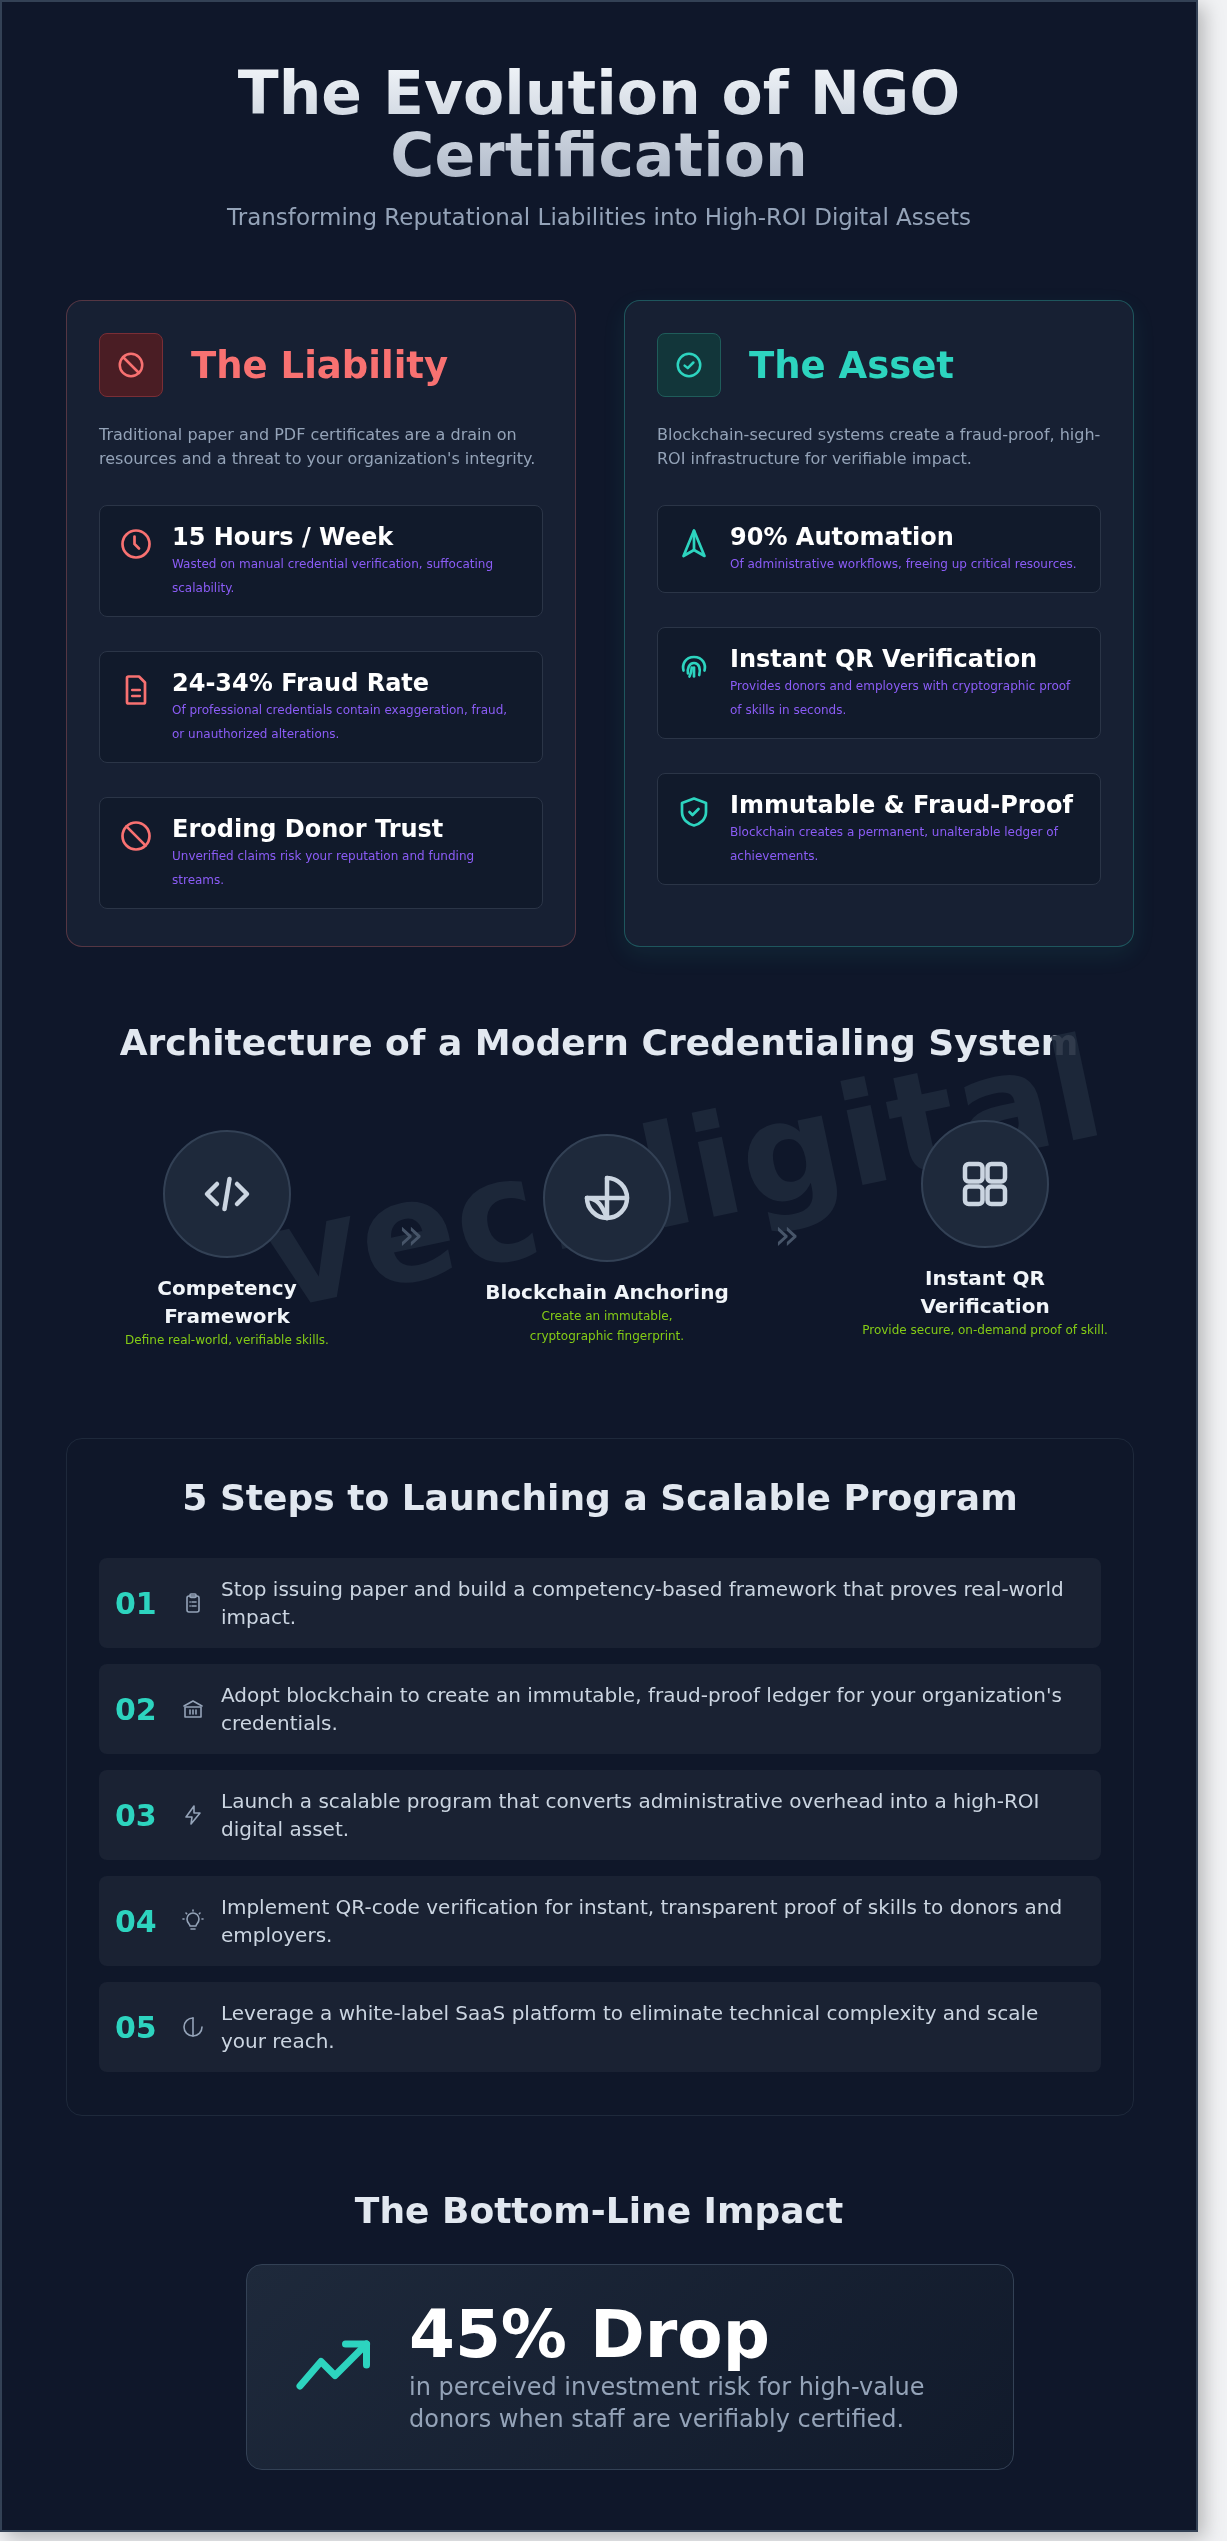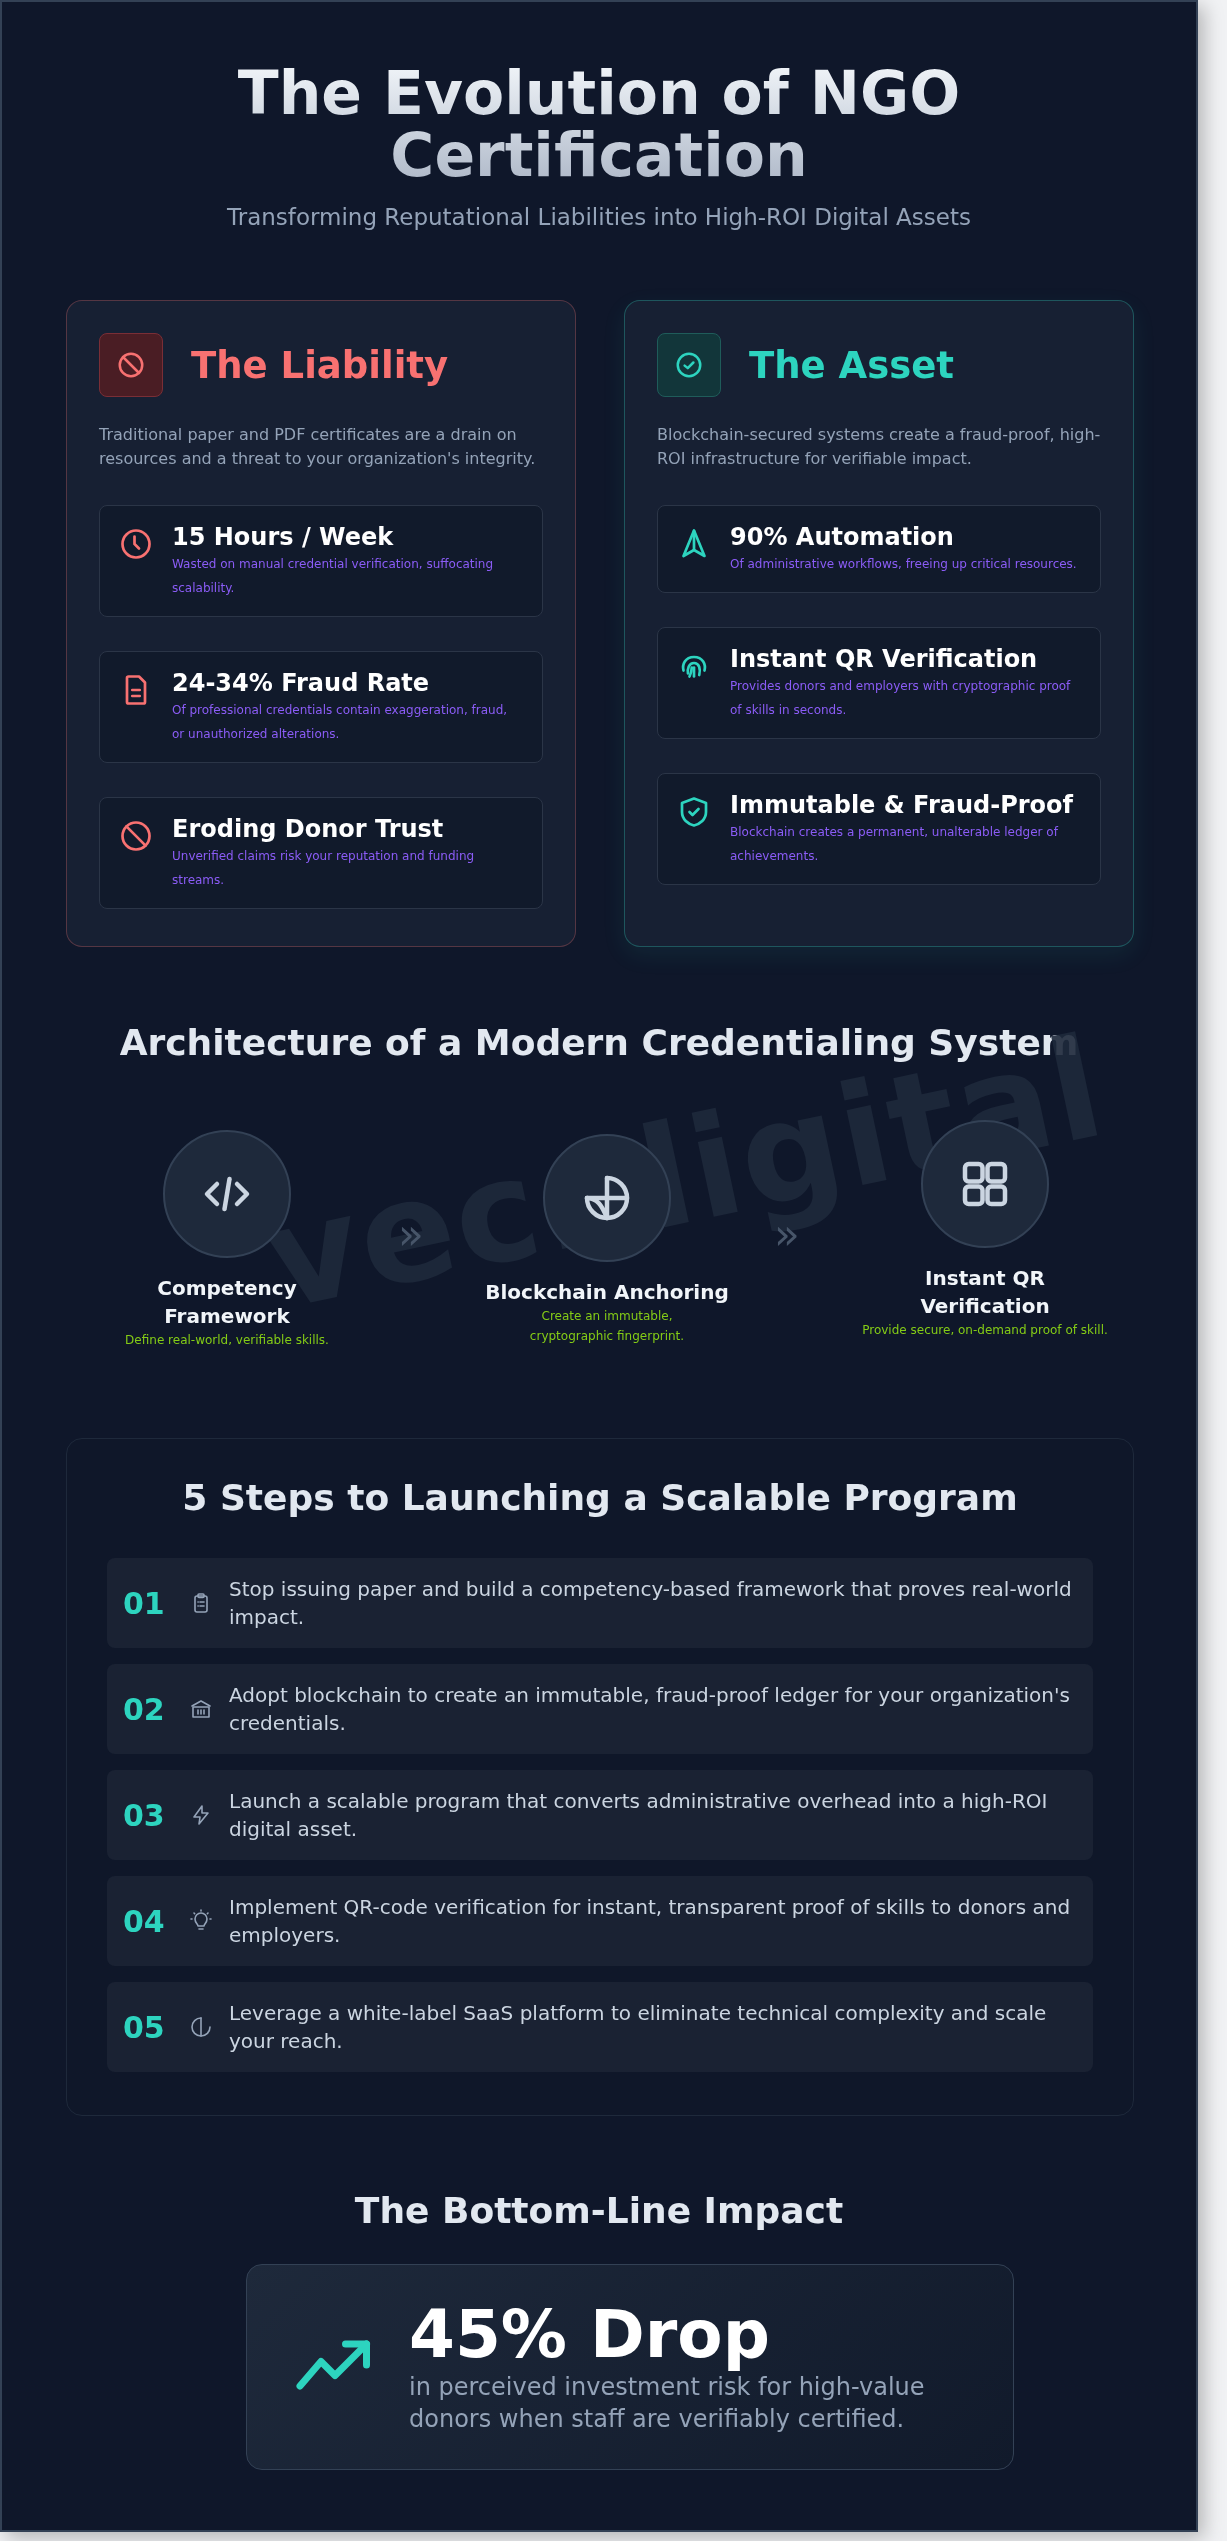--- a/index.html
+++ b/index.html
@@ -54,21 +54,21 @@
   .circle {
     width: 128px; height: 128px; border-radius: 50%; background: #1e293b; border: 2px solid #334155;
     display: flex; align-items: center; justify-content: center; margin: 0 auto;
   }
   .node h4 { font-size: 20px; font-weight: 700; color: #f1f5f9; line-height: 28px; margin-top: 16px; }
   .node p { font-size: 12px; color: #84cc16; line-height: 20px; }
   .chev { position: absolute; font-size: 42px; color: #475569; }
 
   .steps {
     position: absolute; top: 1436px; left: 64px; width: 1068px; height: 678px;
-    border: 1px solid #1e293b; border-radius: 16px; background: #0f1729; padding: 36px 40px;
+    border: 1px solid #1e293b; border-radius: 16px; background: #0f1729; padding: 36px 32px;
   }
   .steps h2 { text-align: center; font-size: 36px; font-weight: 700; color: #e2e8f0; margin-top: 2px; }
   .step {
     height: 90px; margin-top: 16px; background: #1a2233; border-radius: 8px;
     display: flex; align-items: center; padding: 0 16px;
   }
   .step:first-of-type { margin-top: 40px; }
   .step .num { width: 66px; font-size: 30px; font-weight: 700; color: #2dd4bf; }
   .step .sic { width: 40px; flex: 0 0 40px; display: flex; align-items: center; }
   .step .txt { font-size: 20px; line-height: 28px; color: #cbd5e1; flex: 1; }

